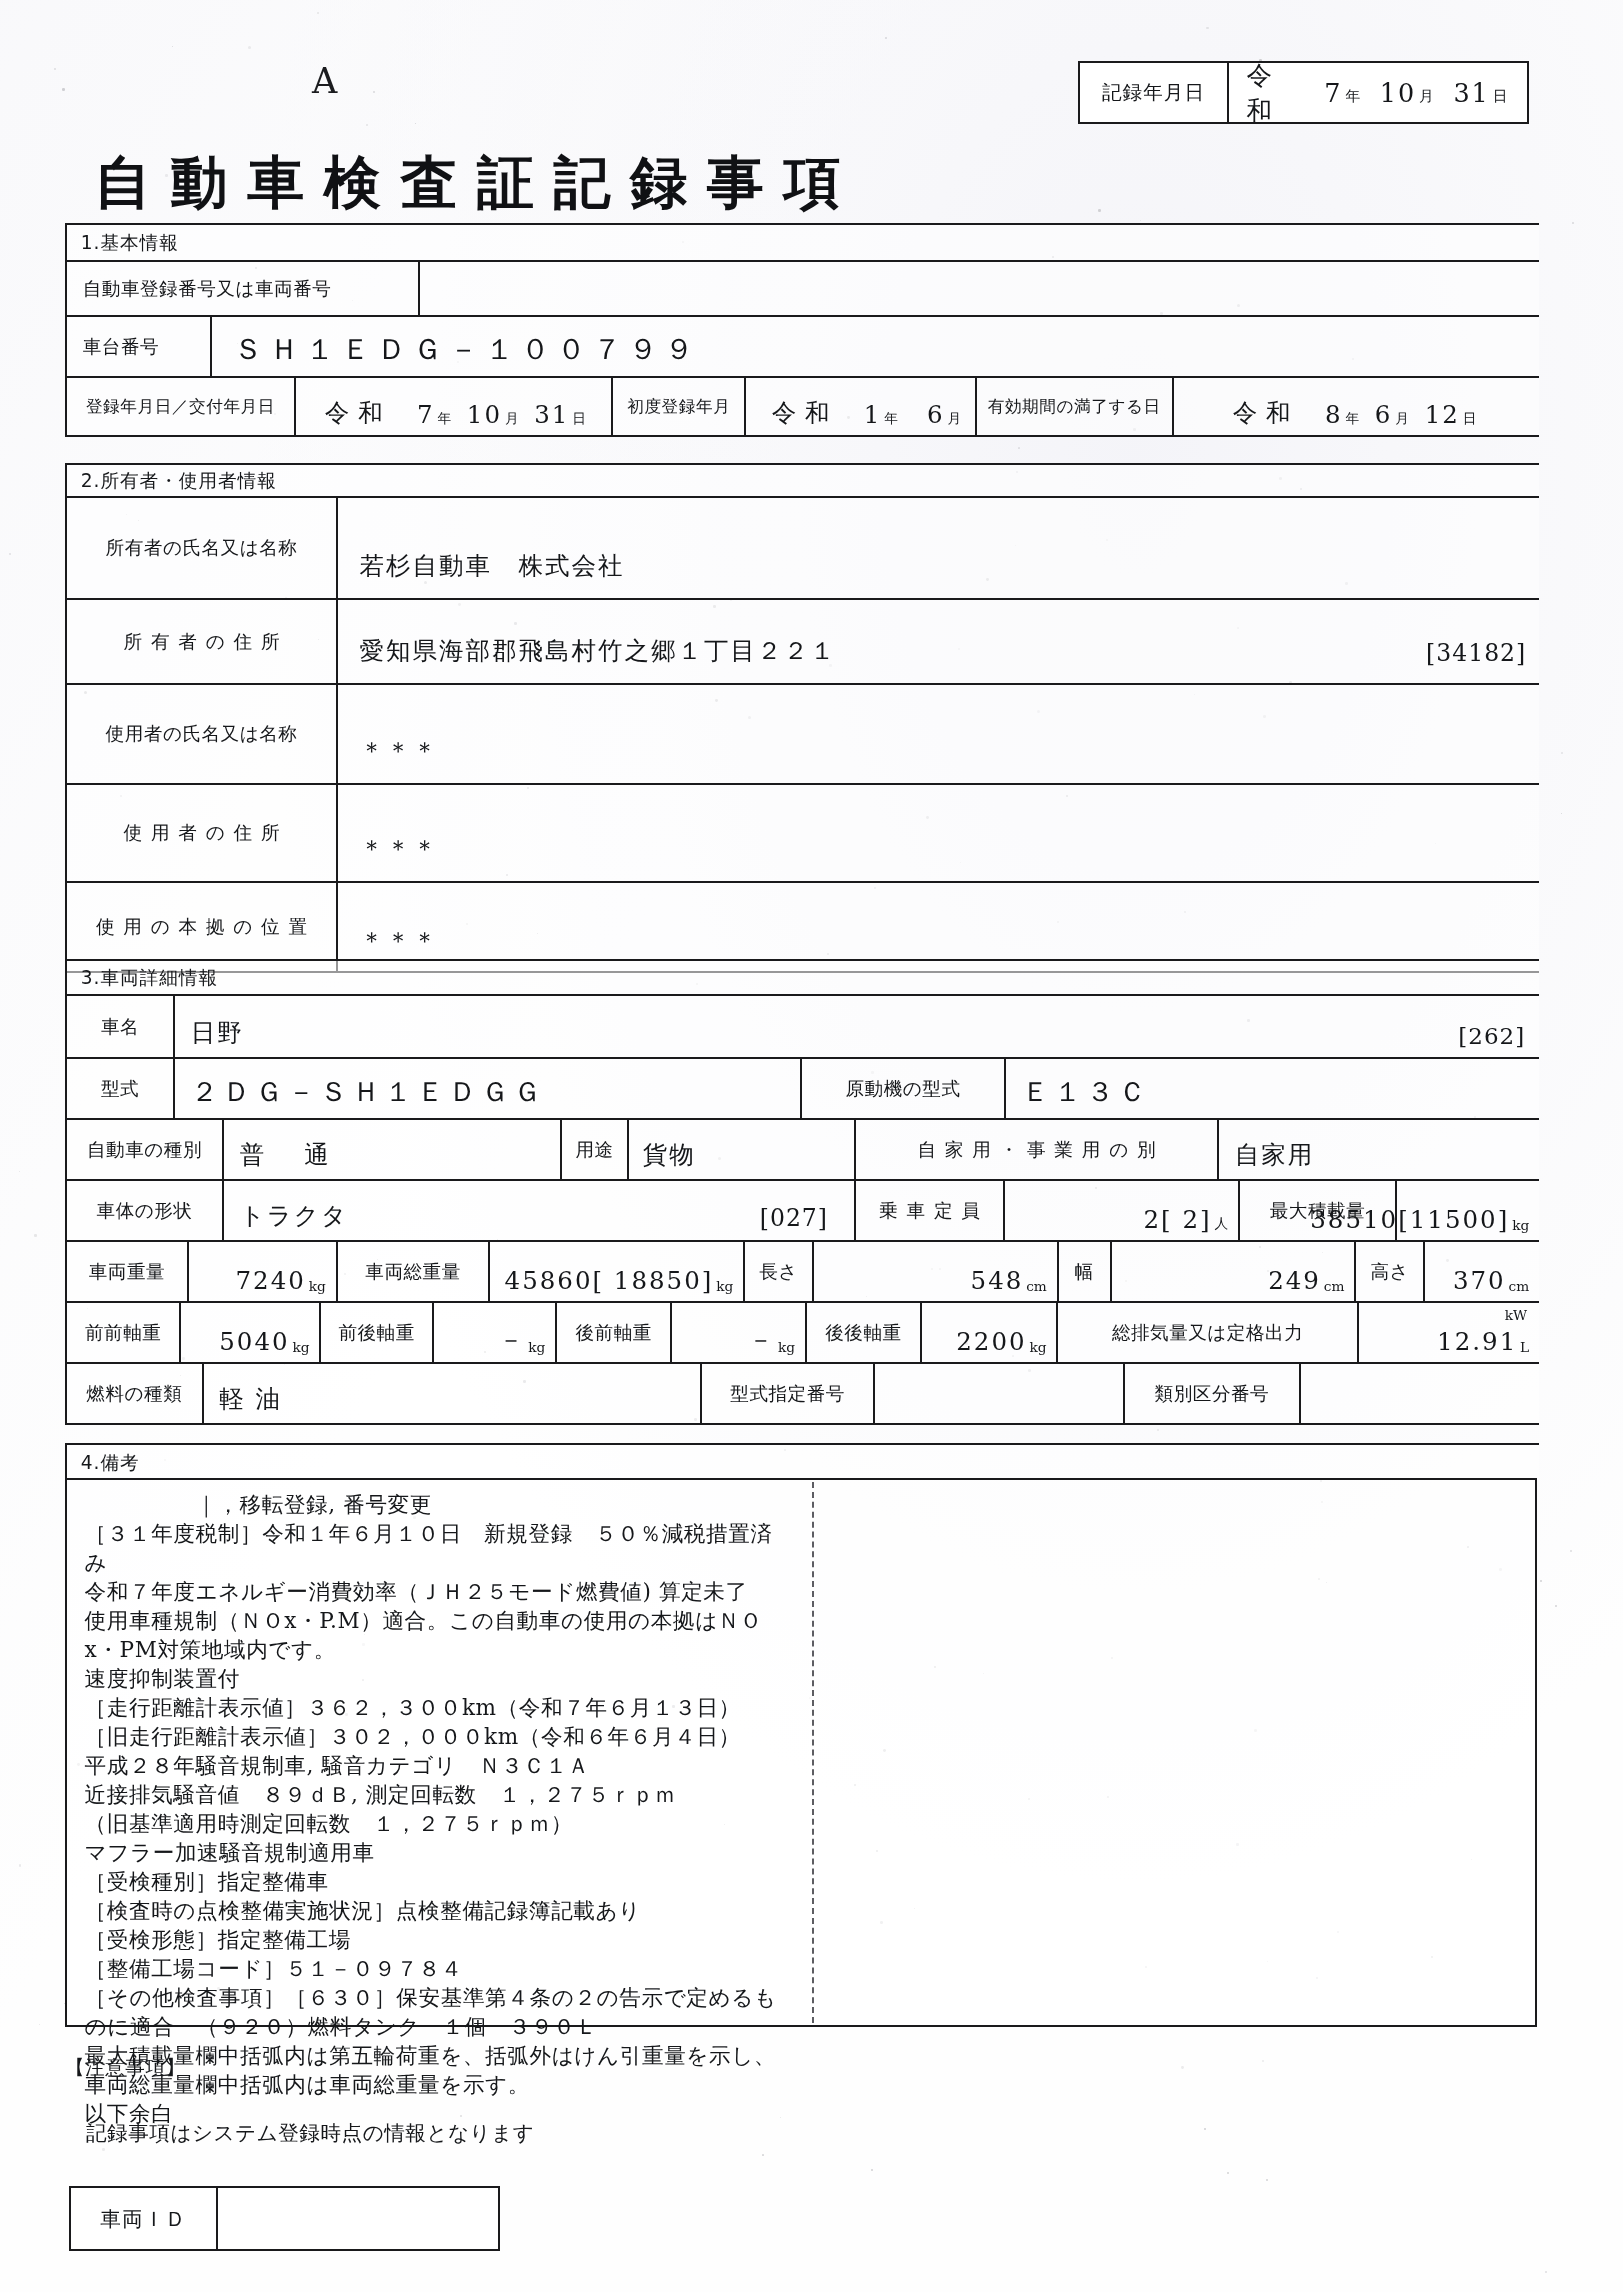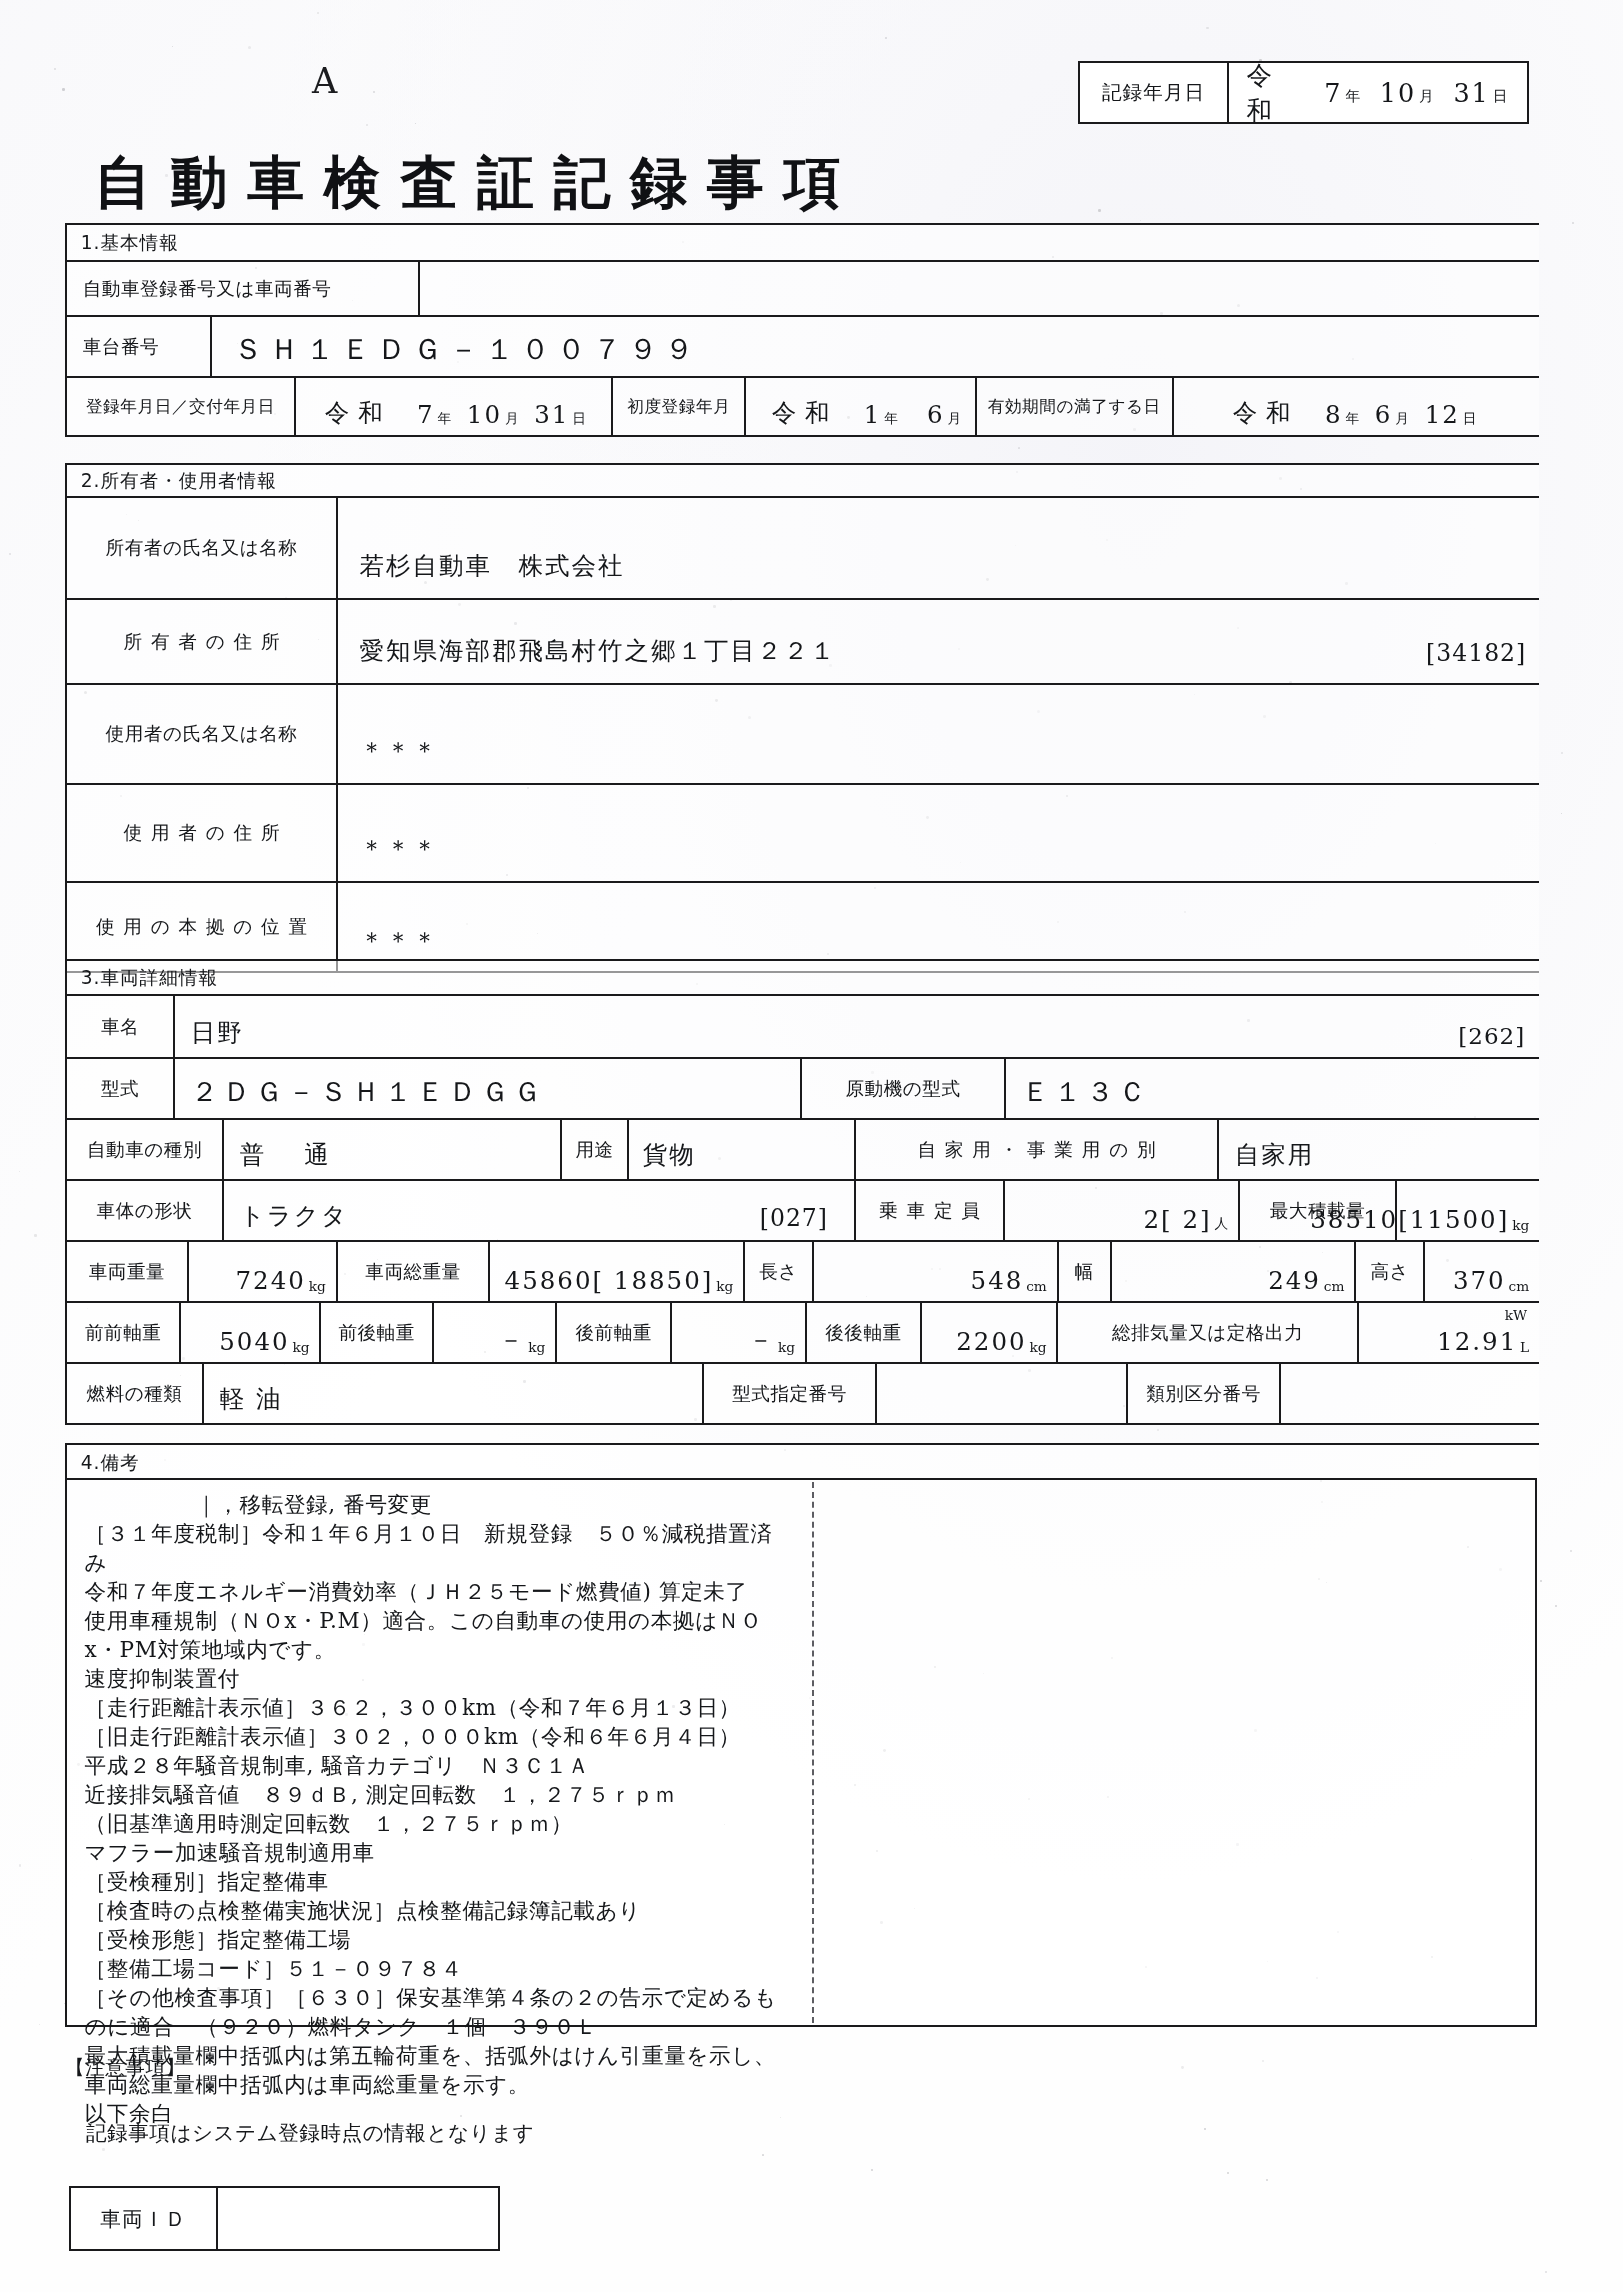--- a/index.html
+++ b/index.html
@@ -468,21 +468,21 @@
         <span>12.91</span>
         <span class="unit">L</span>
       </div>
     </div>
 
     <div class="row" style="height:61px;">
       <div class="cell lbl" style="width:137px;">燃料の種類</div>
       <div class="cell val" style="width:500px;padding-left:15.7px;padding-bottom:7.8px;">軽 油</div>
       <div class="cell lbl" style="width:173px;">型式指定番号</div>
       <div class="cell val" style="width:251px;"></div>
-      <div class="cell lbl" style="width:153px;">類別区分番号</div>
+      <div class="cell lbl" style="width:176px;">類別区分番号</div>
       <div class="cell val" style="width:239px;border-right:none;"></div>
     </div>
   </div>
 
   <div class="tbl" style="left:65px;top:1443px;width:1472px;border-bottom:none;">
     <div class="section-head" style="height:35px;border-bottom:none;">4.備考</div>
   </div>
 
   <div class="remarks" style="left:65px;top:1478px;width:1472px;height:549px;">
     <div id="remarks-lines">

